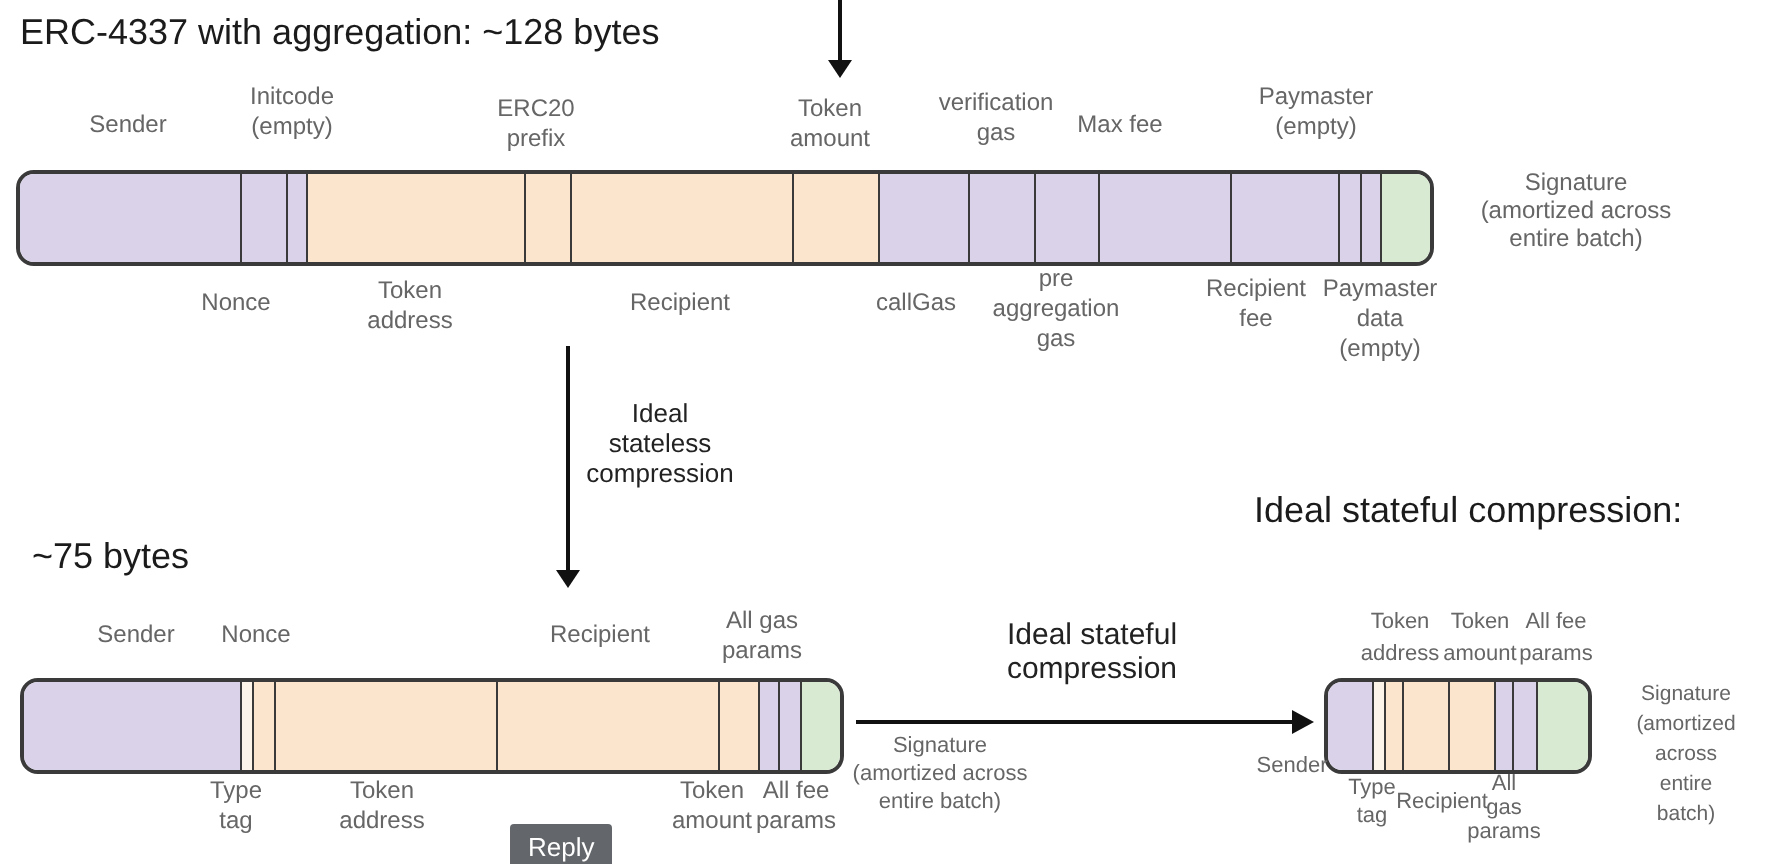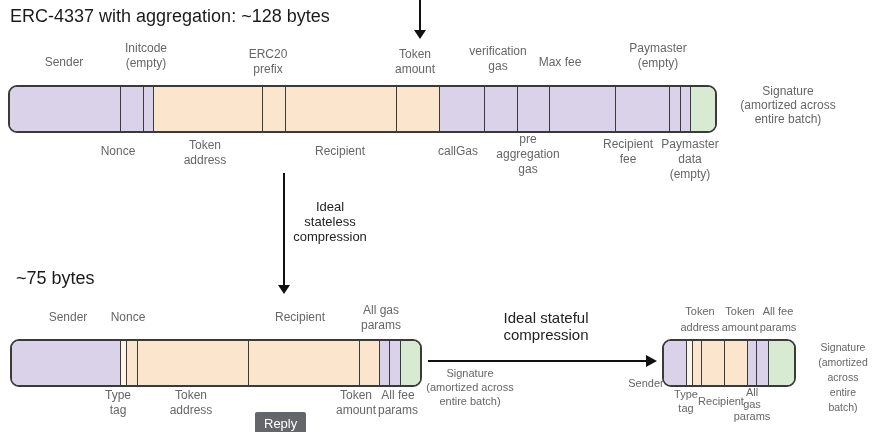--- a/index.html
+++ b/index.html
@@ -88,20 +88,21 @@
 data
 (empty)</div>
 
   <div class="vline" style="left:283px;top:173px;width:2px;height:112px"></div>
   <div class="head-down" style="left:278px;top:285px"></div>
   <div class="lbl dark f13" style="left:330px;top:199px">Ideal
 stateless
 compression</div>
 
   <div class="title" style="left:16px;top:268px">~75 bytes</div>
+  <div class="title" style="left:627px;top:245px">Ideal stateful compression:</div>
 
   <div class="lbl" style="left:68px;top:310px">Sender</div>
   <div class="lbl" style="left:128px;top:310px">Nonce</div>
   <div class="lbl" style="left:300px;top:310px">Recipient</div>
   <div class="lbl" style="left:381px;top:303px">All gas
 params</div>
 
   <div class="bar" style="left: 10px; top: 339px; width: 408px; height: 44px;">
       <div class="seg" style="width: 108px; background: rgb(217, 210, 233);"></div>
       <div class="seg" style="width: 6px; background: rgb(253, 244, 233);"></div>

